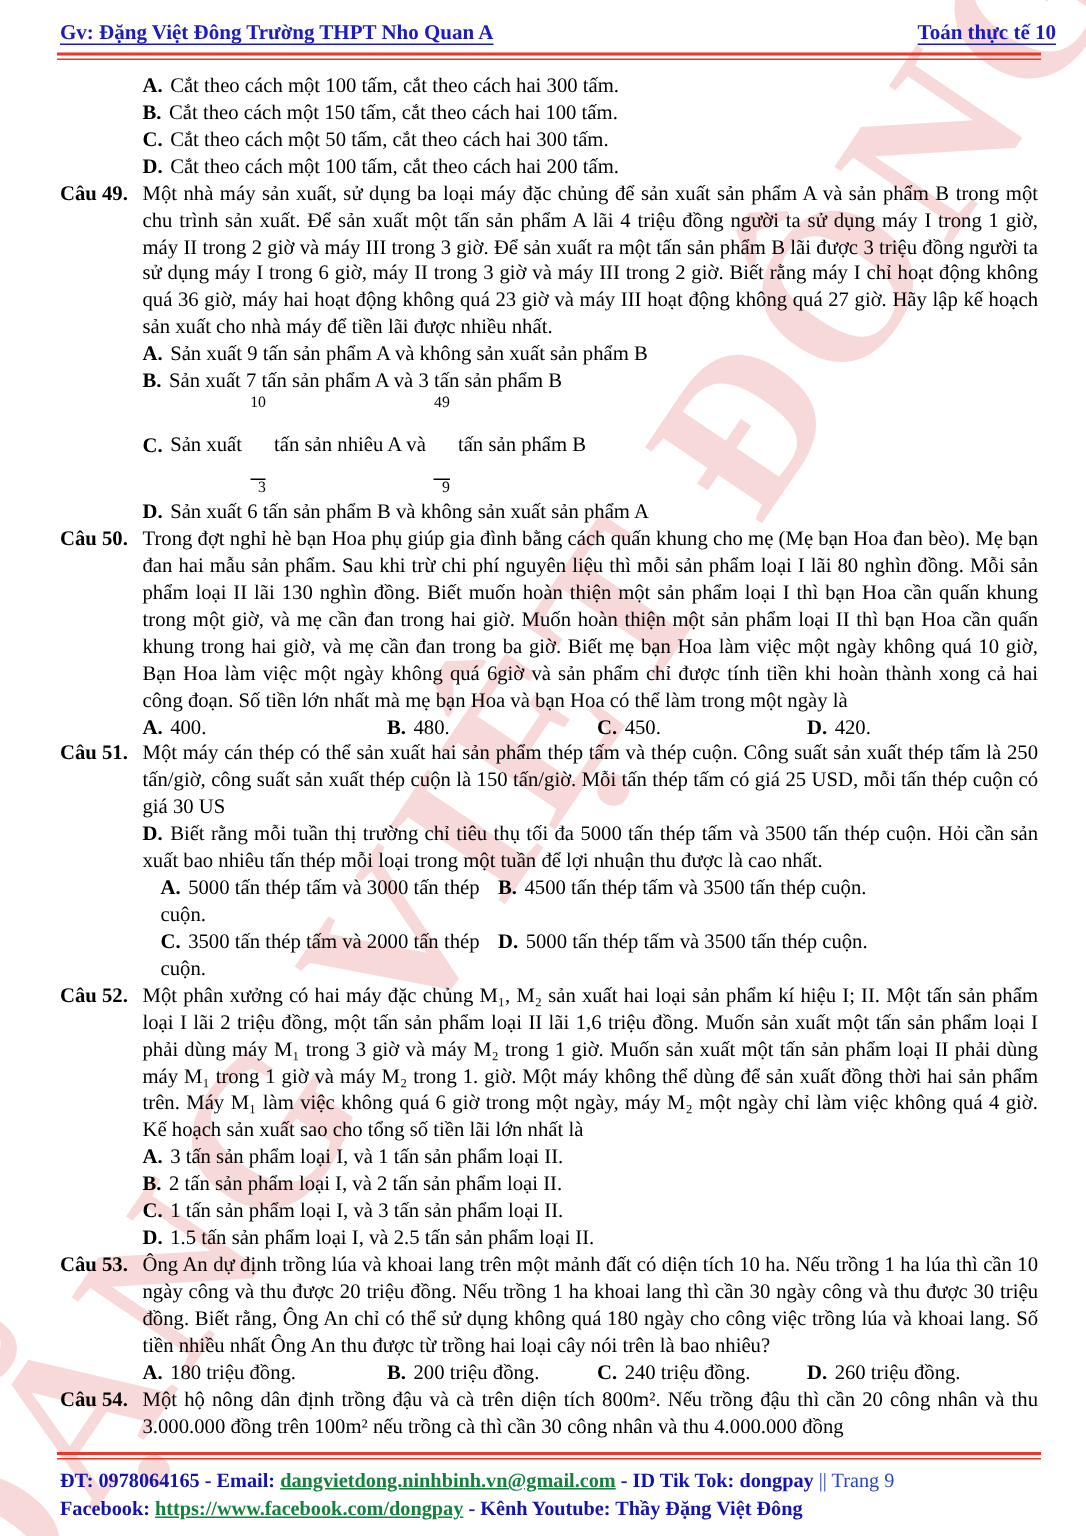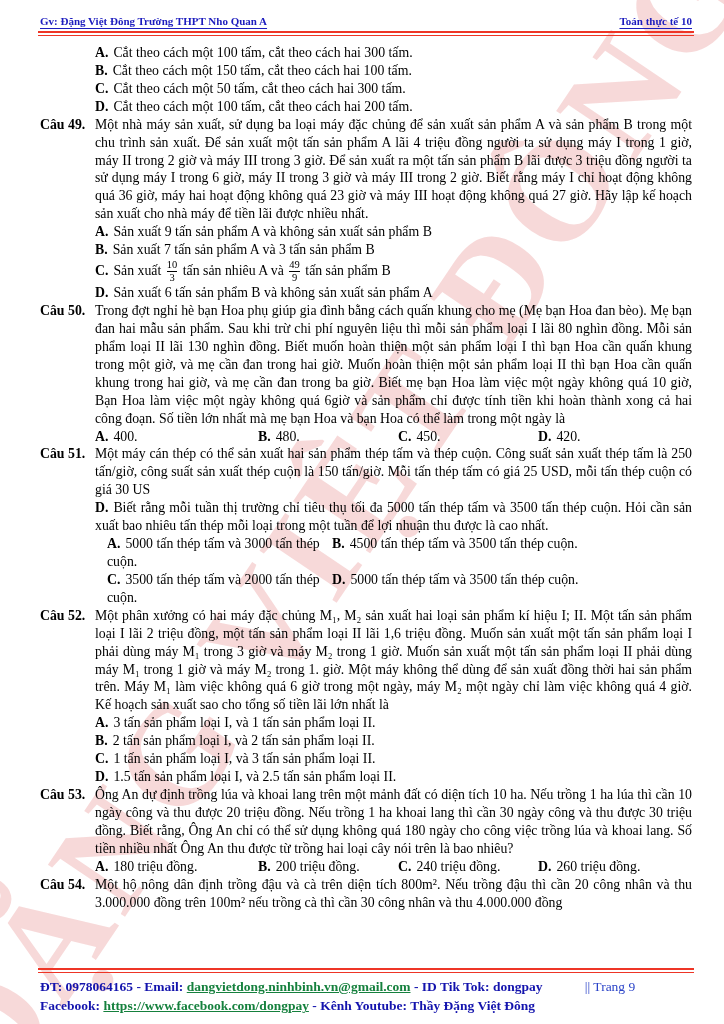--- a/index.html
+++ b/index.html
@@ -8,42 +8,42 @@
   .watermark{
     position:absolute;top:50%;left:47%;
     transform:translate(-50%,-50%) rotate(-56deg);
     font-size:142px;font-weight:bold;letter-spacing:7px;white-space:nowrap;
     color:rgba(223,96,96,0.24);z-index:0;pointer-events:none;
     font-family:"Liberation Serif","DejaVu Serif",serif;
   }
   .content{position:relative;z-index:1;}
   
   .hdr{display:flex;justify-content:space-between;align-items:flex-end;
-       padding:15px 32px 3px 40px;font-weight:bold;font-size:11px;color:#1c1cbe;}
+       padding:15px 20px 3px 40px;font-weight:bold;font-size:14px;color:#1c1cbe;}
   .hdr span{text-decoration:underline;text-underline-offset:3px;}
   .dline{height:2px;border-top:2px solid #ee3526;border-bottom:1px solid #ee3526;margin:1px 30px 0 38px;}
   
   main{padding:8px 32px 0 40px;font-size:13.8px;line-height:1.3;}
   .q{display:flex;margin:0;}
   .qlabel{flex:0 0 55px;font-weight:bold;white-space:nowrap;}
   .qbody{flex:1;min-width:0;}
   .qpar{margin:0;text-align:justify;}
   .opt{margin:0;}
   .okey{font-weight:bold;margin-right:5px;}
   .optgrid4{display:grid;grid-template-columns:163px 140px 140px 1fr;}
   .optgrid2{display:grid;grid-template-columns:225px 1fr;padding-left:12px;}
-  .frac{display:inline-flex;flex-direction:column;text-align:center;vertical-align:middle;
-        font-size:10.5px;line-height:1.15;margin:0 2px;}
+  .frac{display:inline-flex;flex-direction:column;text-align:right;vertical-align:middle;
+        font-size:10.5px;line-height:1.15;margin:0 2px;gap:44px;}
   .frac .fden{border-top:1px solid #000;}
   
   .ftr{position:absolute;left:0;right:0;bottom:8px;z-index:1;background:transparent;}
   .ftr .dline{margin:0 30px 4px 38px;}
   .ftrtext{padding:0 32px 0 40px;font-size:13.5px;font-weight:bold;color:#1313ad;line-height:1.45;}
   .ftrtext a{color:#15803d;text-decoration:underline;}
-  .pagenum{color:#2a43c8;font-weight:normal;margin-left:39px;}
+  .pagenum{color:#2a43c8;font-weight:normal;}
 </style>
 </head>
 <body>
 
 <div class="page">
 
   <div class="watermark">ĐẶNG VIỆT ĐÔNG</div>
 
   <div class="content">
     <div class="hdr">

